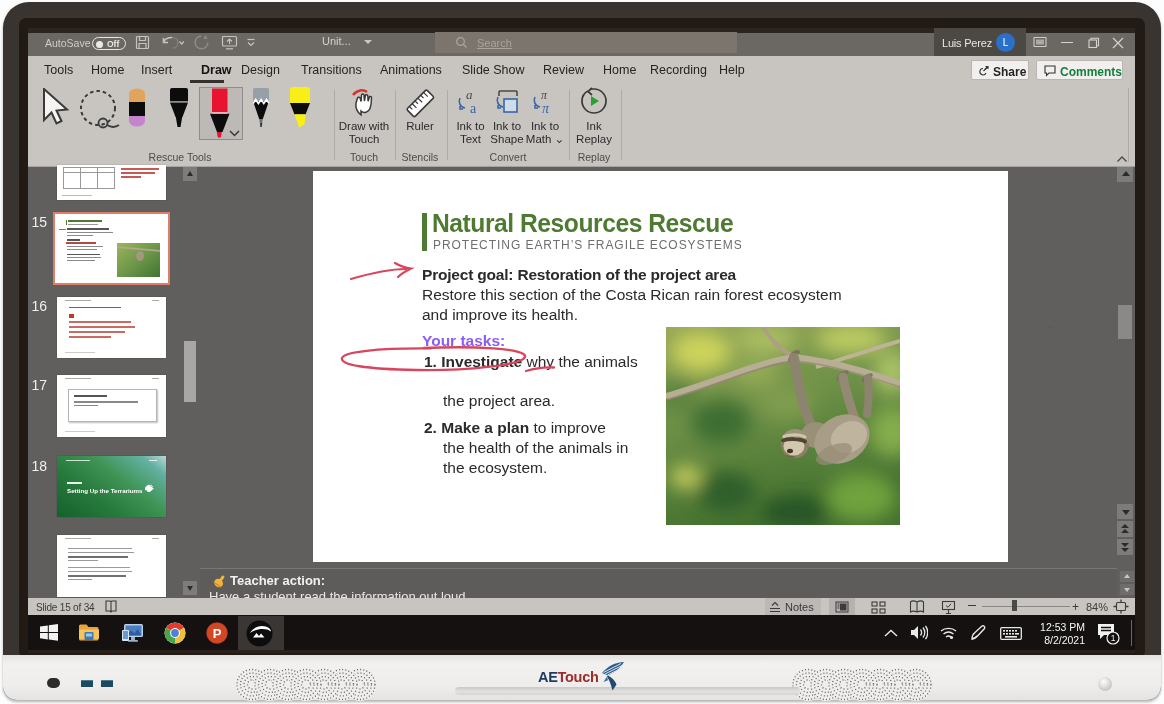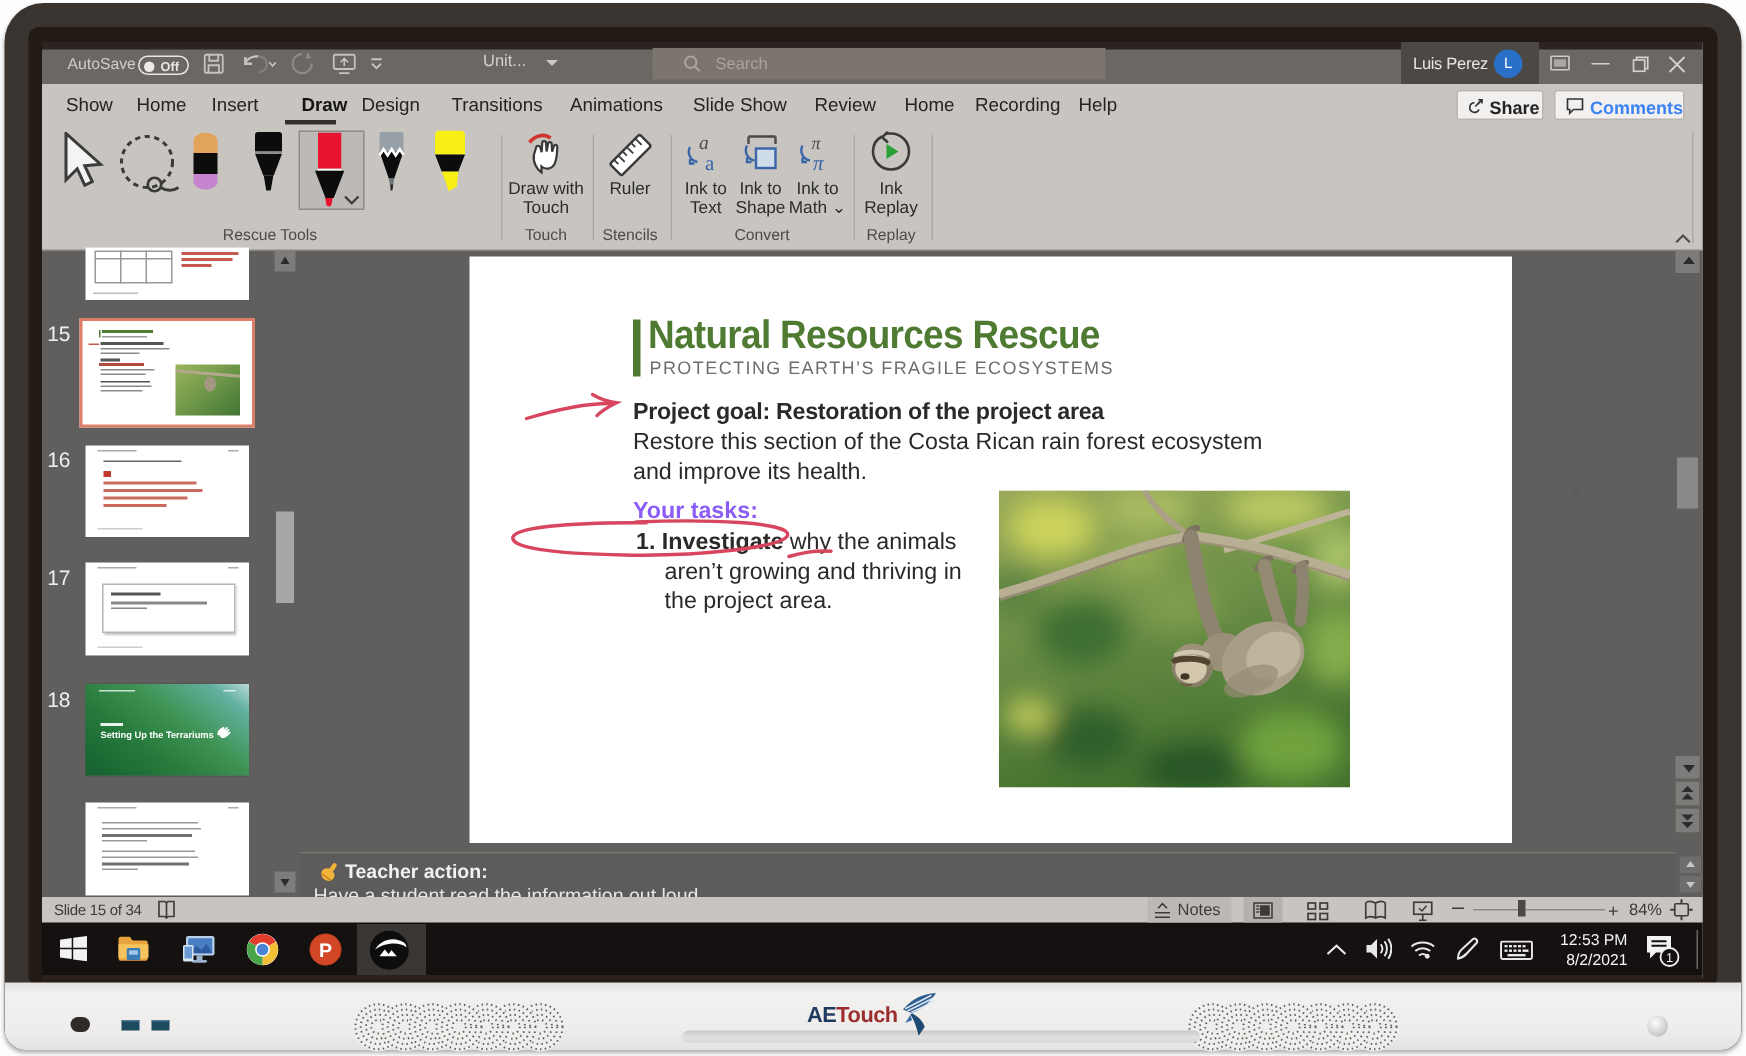--- a/index.html
+++ b/index.html
@@ -83,21 +83,21 @@
     </svg>
 <div class="a" style="left:322px;top:35px;font-size:11px;color:#d3d0cd;">Unit...</div>
 <div class="a" style="left:364px;top:40px;width:0;height:0;border-left:4px solid transparent;border-right:4px solid transparent;border-top:4.5px solid #c9c6c3;"></div>
 <div class="a" style="left:435px;top:32px;width:302px;height:21px;background:#7b756e;"></div>
 <svg class="a" style="left:455px;top:36px;" width="13" height="13" viewBox="0 0 13 13">
       <g stroke="#aaa49d" stroke-width="1.3" fill="none">
         <circle cx="5.5" cy="5.5" r="3.8"></circle>
         <path d="M8.5 8.5 l3 3"></path>
       </g>
     </svg>
-<div class="a" style="left:477px;top:37px;font-size:11px;color:#a9a39c;">Search</div>
+<div class="a" style="left:477px;top:37px;font-size:11px;color:#a9a39c;text-decoration:underline;">Search</div>
 <div class="a" style="left:934px;top:28px;width:92px;height:28px;background:#4c4844;"></div>
 <div class="a" style="left:942px;top:37px;font-size:11px;letter-spacing:-0.2px;color:#e8e6e4;">Luis Perez</div>
 <div class="a" style="left:996px;top:33px;width:19px;height:19px;border-radius:50%;background:#2a70c8;color:#fff;font-size:10px;text-align:center;line-height:19px;">L</div>
 <svg class="a" style="left:1033px;top:36px;" width="14" height="12" viewBox="0 0 14 12">
       <g stroke="#cfccc9" stroke-width="1.1" fill="none">
         <rect x="1" y="1.5" width="12" height="9" rx="0.5"></rect>
         <rect x="3" y="3.5" width="8" height="5" fill="#cfccc9" stroke="none" opacity=".65"></rect>
       </g>
     </svg>
 <div class="a" style="left:1061px;top:42px;width:12px;height:1.4px;background:#d5d2cf;"></div>
@@ -106,21 +106,21 @@
         <rect x="1" y="3" width="7.5" height="7.5"></rect>
         <path d="M3 3 v-1.8 h7.5 v7.5 h-1.8"></path>
       </g>
     </svg>
 <svg class="a" style="left:1112px;top:37px;" width="12" height="12" viewBox="0 0 12 12">
       <g stroke="#d5d2cf" stroke-width="1.2" fill="none">
         <path d="M1 1 l10 10 M11 1 l-10 10"></path>
       </g>
     </svg>
 
-<div class="tabtxt" style="left:44px;">Show</div>
+<div class="tabtxt" style="left:44px;">Tools</div>
 <div class="tabtxt" style="left:91px;">Home</div>
 <div class="tabtxt" style="left:141px;">Insert</div>
 <div class="tabtxt" style="left:201px;font-weight:bold;color:#151414;">Draw</div>
 <div class="a" style="left:190px;top:80px;width:34px;height:2.5px;background:#33302e;"></div>
 <div class="tabtxt" style="left:241px;">Design</div>
 <div class="tabtxt" style="left:301px;">Transitions</div>
 <div class="tabtxt" style="left:380px;">Animations</div>
 <div class="tabtxt" style="left:462px;">Slide Show</div>
 <div class="tabtxt" style="left:543px;">Review</div>
 <div class="tabtxt" style="left:603px;">Home</div>
@@ -132,21 +132,21 @@
         <path d="M6 4.5 a3.2 3.2 0 1 0 3 4.5"></path>
         <path d="M8 5.5 l3-3 m0 2.5 v-2.5 h-2.5"></path>
         <path d="M11 2.5 l-4.5 4.5"></path>
       </g>
     </svg>
 <div class="a" style="left:993px;top:65px;font-size:12px;font-weight:bold;color:#262524;">Share</div>
 <div class="a" style="left:1036px;top:60px;width:87px;height:20px;background:#f2f0ee;border:1px solid #b9b6b3;border-radius:2px;"></div>
 <svg class="a" style="left:1043px;top:64px;" width="14" height="13" viewBox="0 0 14 13">
       <path d="M2 2 h10 v7 h-6 l-2.5 2.5 v-2.5 h-1.5 z" stroke="#333" stroke-width="1.1" fill="none"></path>
     </svg>
-<div class="a" style="left:1060px;top:65px;font-size:12px;font-weight:bold;color:#3b82f6;text-align:right;">Comments</div>
+<div class="a" style="left:1060px;top:65px;font-size:12px;font-weight:bold;color:#15803d;text-align:right;">Comments</div>
 
 <svg class="a" style="left:40px;top:88px;" width="32" height="42" viewBox="0 0 32 42">
       <path d="M4 1 L4 32 L11.5 24.5 L16.5 35.5 L21.5 33 L16.5 22.5 L27 21.5 Z" fill="#f5f4f2" stroke="#3a3a3a" stroke-width="2"></path>
     </svg>
 <svg class="a" style="left:76px;top:88px;" width="46" height="44" viewBox="0 0 46 44">
       <g fill="none" stroke="#3a3a3a" stroke-width="2" stroke-dasharray="3.5 3">
         <ellipse cx="22" cy="20" rx="17" ry="17"></ellipse>
       </g>
       <circle cx="27" cy="35" r="4.5" fill="none" stroke="#3a3a3a" stroke-width="1.8"></circle>
       <path d="M31 37 c5 3 9 2 12 0" fill="none" stroke="#3a3a3a" stroke-width="2"></path>
@@ -317,21 +317,22 @@
 <div class="a" style="left:184px;top:341px;width:12px;height:61px;background:#a9a7a5;"></div>
 <div class="a" style="left:183px;top:581px;width:14px;height:14px;background:#7e7c7a;"></div>
 <div class="a" style="left:186.5px;top:586px;width:0;height:0;border-left:3.5px solid transparent;border-right:3.5px solid transparent;border-top:5px solid #2b2b2b;"></div>
 
 <div class="a" style="left:422px;top:213px;width:5px;height:38px;background:#4e7b31;"></div>
 <div class="a" style="left:432px;top:208px;font-size:26.5px;font-weight:bold;color:#4e7b31;letter-spacing:-0.5px;transform:scaleX(0.93);transform-origin:0 0;white-space:nowrap;">Natural Resources Rescue</div>
 <div class="a" style="left:422px;top:266px;font-size:15.5px;font-weight:bold;color:#2b2a29;letter-spacing:-0.2px;white-space:nowrap;">Project goal: Restoration of the project area</div>
 <div class="a" style="left:433px;top:238px;font-size:12px;color:#6f6e6d;letter-spacing:0.95px;white-space:nowrap;">PROTECTING EARTH’S FRAGILE ECOSYSTEMS</div>
 <div class="a" style="left:422px;top:285px;font-size:15.5px;color:#2b2a29;line-height:19.5px;white-space:nowrap;">Restore this section of the Costa Rican rain forest ecosystem<br>and improve its health.</div>
 <div class="a" style="left:422px;top:332px;font-size:15.5px;font-weight:bold;color:#8b5cf6;">Your tasks:</div>
-<div class="a" style="left:424px;top:352px;font-size:15.5px;color:#2b2a29;line-height:19.5px;white-space:nowrap;"><b>1. Investigate</b> why the animals<br><span style="margin-left:19px;">aren’t growing and thriving in</span><br><span style="margin-left:19px;">the project area.</span></div>
+<div class="a" style="left:424px;top:352px;font-size:15.5px;color:#2b2a29;line-height:19.5px;white-space:nowrap;"><b>1. Investigate</b> why the animals<br><br><span style="margin-left:19px;">the project area.</span></div>
+<div class="a" style="left:424px;top:418px;font-size:15.5px;color:#2b2a29;line-height:19.8px;white-space:nowrap;"><b>2. Make a plan</b> to improve<br><span style="margin-left:19px;">the health of the animals in</span><br><span style="margin-left:19px;">the ecosystem.</span></div>
 <svg class="a" style="left:348px;top:260px;" width="70" height="28" viewBox="0 0 70 28">
       <path d="M3 19 C20 14 40 9 58 9" fill="none" stroke="#d8455e" stroke-width="2.2" stroke-linecap="round"></path>
       <path d="M47 3 C52 6 58 8 63 8.5 C58 11 53 14 50 17" fill="none" stroke="#d8455e" stroke-width="2.2" stroke-linecap="round"></path>
     </svg>
 <svg class="a" style="left:336px;top:345px;" width="230" height="30" viewBox="0 0 230 30">
       <path d="M88 3 C135 1 192 3 189 12 C186 20 130 26 80 25 C30 24 4 20 6 13 C8 7 40 3 95 3.5" fill="none" stroke="#d8455e" stroke-width="2.3" stroke-linecap="round"></path>
       <path d="M190 26 C200 23 211 22 218 22.5" fill="none" stroke="#d8455e" stroke-width="2.3" stroke-linecap="round"></path>
     </svg>
 
 <svg class="a" style="left:666px;top:327px;" width="234" height="198" viewBox="0 0 234 198">

